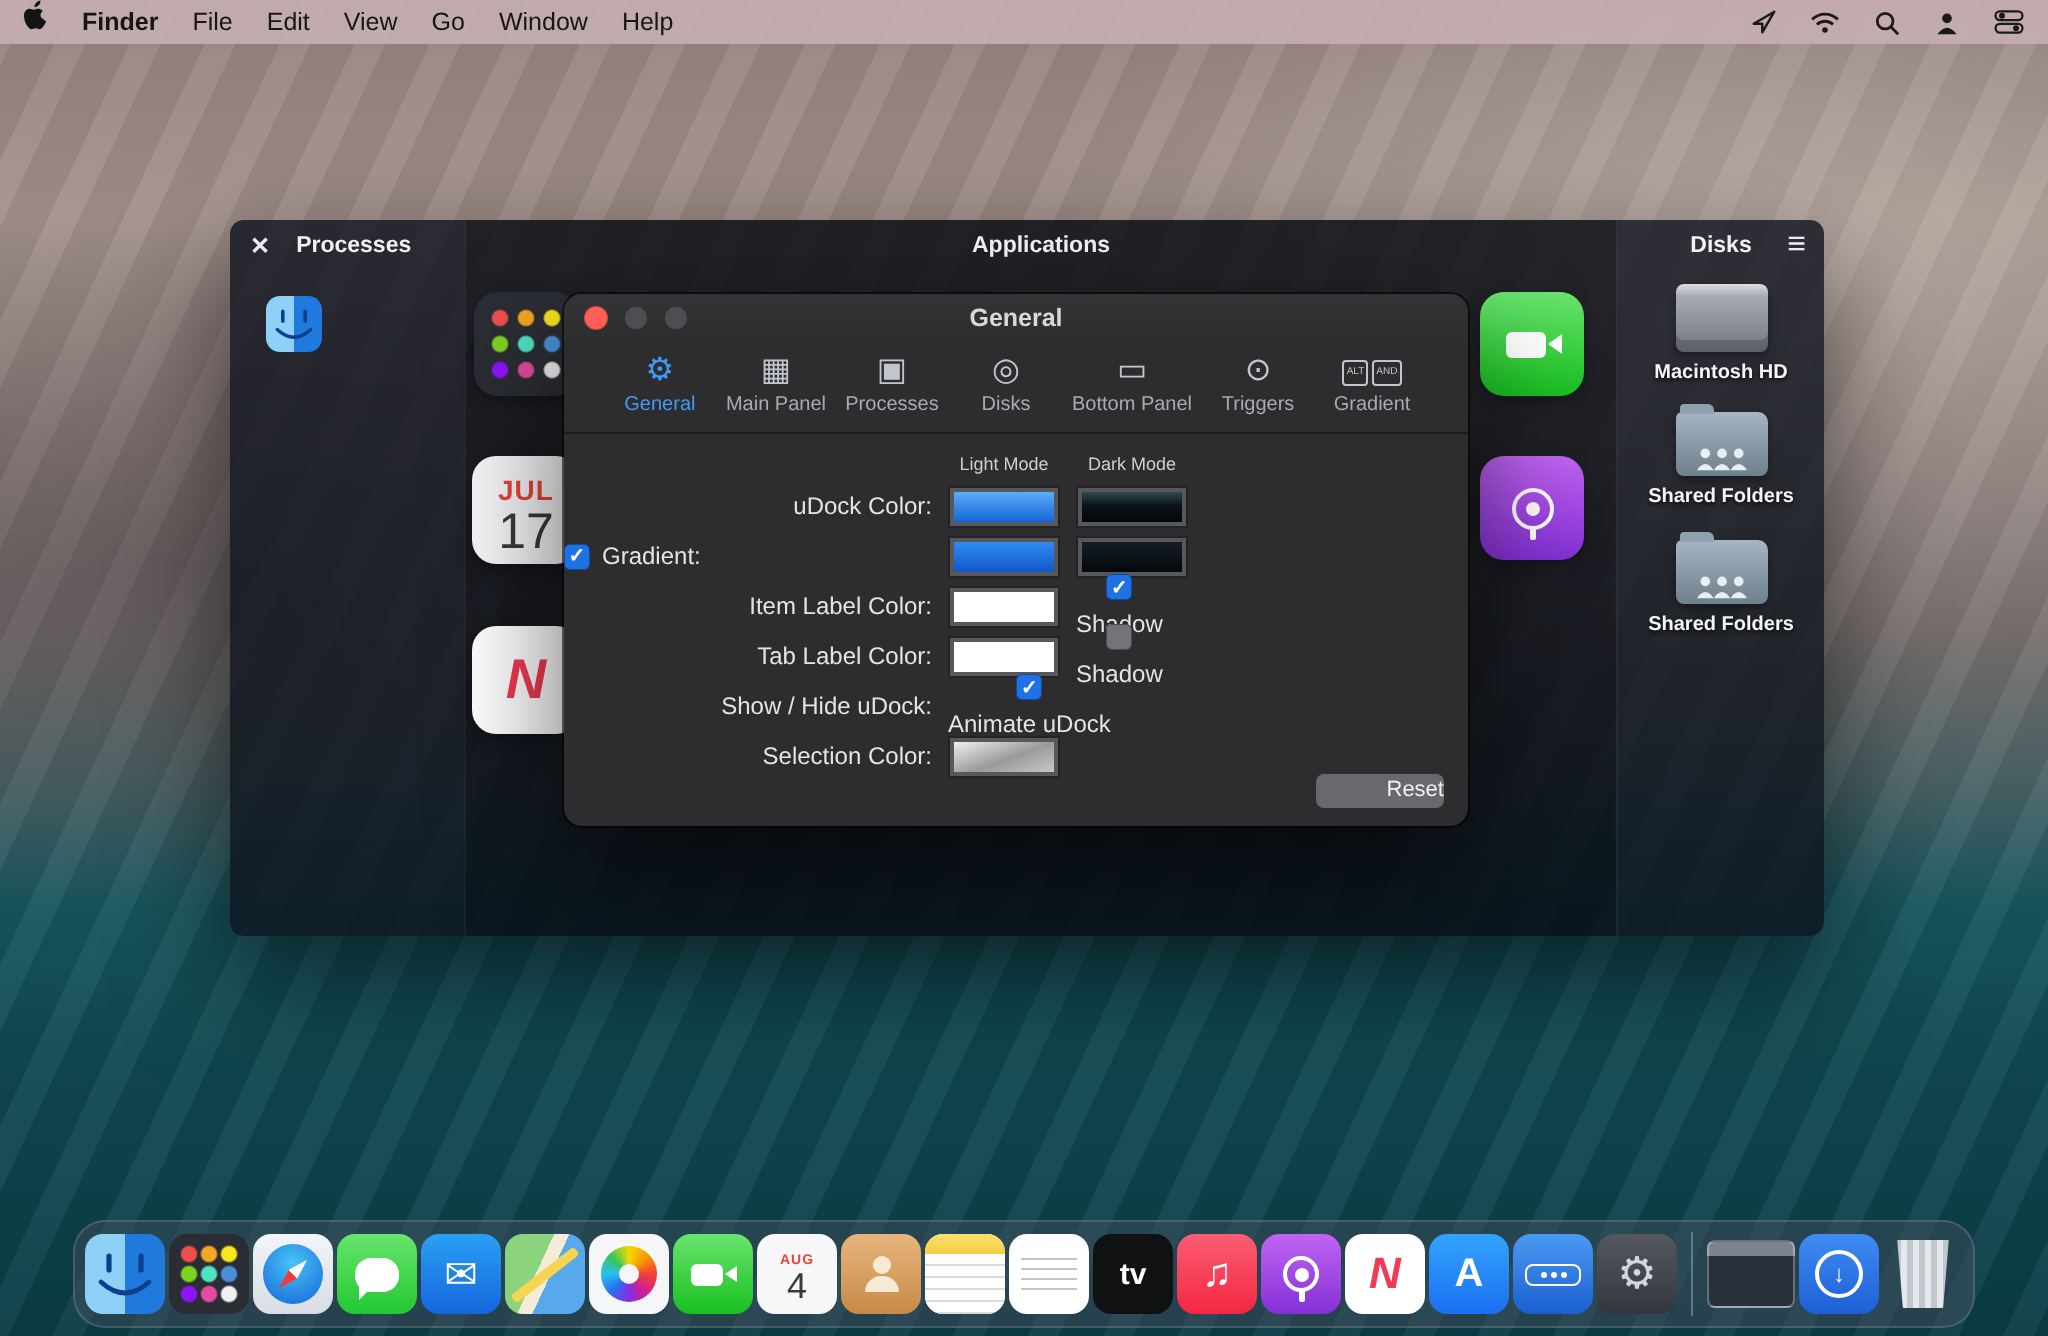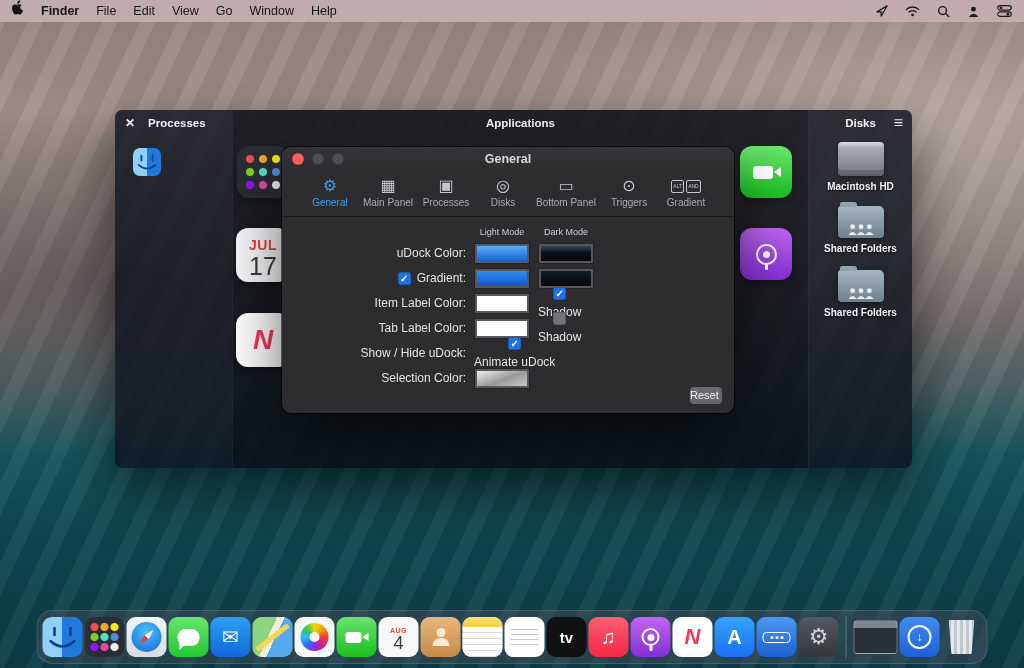--- a/index.html
+++ b/index.html
@@ -95,33 +95,33 @@
   .tab-icon{height:20px;font-size:16px;line-height:20px;color:#c2c6cc;}
   .tab-label{font-size:10px;color:#a8abb0;margin-top:1px;white-space:nowrap;}
   .tab.selected .tab-icon,.tab.selected .tab-label{color:#3f9bf5;}
   .keycaps{display:flex;gap:2px;align-items:center;height:20px;}
   .keycap{font-size:5px;border:1px solid #c2c6cc;border-radius:2px;padding:3px 1px;
     color:#c2c6cc;line-height:1;}
   .content{position:relative;padding:8px 12px 0 0;height:196px;box-sizing:border-box;}
   .frow{display:flex;align-items:center;height:20px;margin-bottom:5px;column-gap:8px;}
   .frow.headers{height:14px;margin-bottom:4px;font-size:9px;color:#cfcfd3;}
   .flabel{width:184px;text-align:right;font-size:12px;color:#e4e4e6;flex-shrink:0;}
-  .flabel.with-cb{display:flex;justify-content:flex-end;align-items:center;gap:6px;}
+  .flabel.with-cb{display:flex;justify-content:flex-start;align-items:center;gap:6px;}
   .colhead{width:56px;text-align:center;}
   .well{width:50px;height:15px;padding:2px;background:#58585c;border:1px solid #242426;
     border-radius:1px;display:block;cursor:default;}
   .fill{display:block;width:100%;height:100%;}
   .cb{width:13px;height:13px;border-radius:3px;background:#737378;display:inline-flex;
     align-items:center;justify-content:center;font-size:10px;color:#fff;
     box-shadow:inset 0 0 0 0.5px rgba(0,0,0,0.35);flex-shrink:0;cursor:default;}
   .cb[data-checked="true"]{background:#1f72e4;}
   .cb[data-checked="true"]::after{content:"✓";font-weight:bold;}
   .cbgroup{display:flex;align-items:center;gap:5px;font-size:12px;color:#e4e4e6;flex-direction:column;}
-  .reset-btn{position:absolute;right:12px;bottom:9px;width:32px;height:17px;background:#68686d;
-    border:none;border-radius:4px;color:#f2f2f4;font-size:11px;line-height:17px;text-align:left;
+  .reset-btn{position:absolute;right:12px;bottom:9px;width:64px;height:17px;background:#68686d;
+    border:none;border-radius:4px;color:#f2f2f4;font-size:11px;line-height:17px;text-align:right;
     padding:0;font-family:inherit;margin-top:12px;}
   
   .dock{position:absolute;left:50%;transform:translateX(-50%);bottom:4px;height:54px;
     display:flex;align-items:center;gap:2px;padding:0 6px;border-radius:16px;
     background:rgba(70,78,90,0.45);box-shadow:inset 0 0 0 1px rgba(255,255,255,0.14);z-index:40;}
   .dk{position:relative;width:40px;height:40px;border-radius:9px;display:flex;align-items:center;
     justify-content:center;flex-shrink:0;overflow:hidden;}
   .dk.finder{background:linear-gradient(90deg,#8fd0f7 0 50%,#2079dd 50% 100%);}
   .dk.safari{background:linear-gradient(180deg,#f2f5f8,#d7dde3);}
   .saf-face{width:30px;height:30px;border-radius:50%;display:flex;align-items:center;

